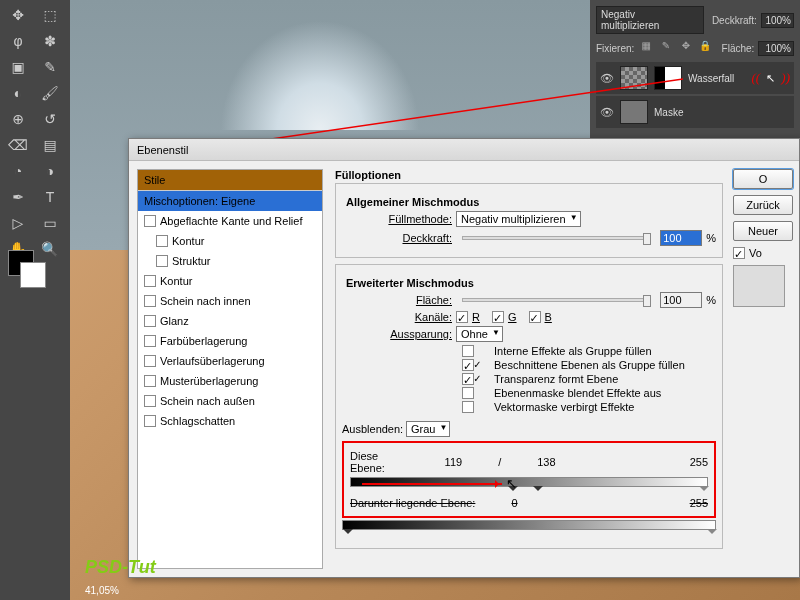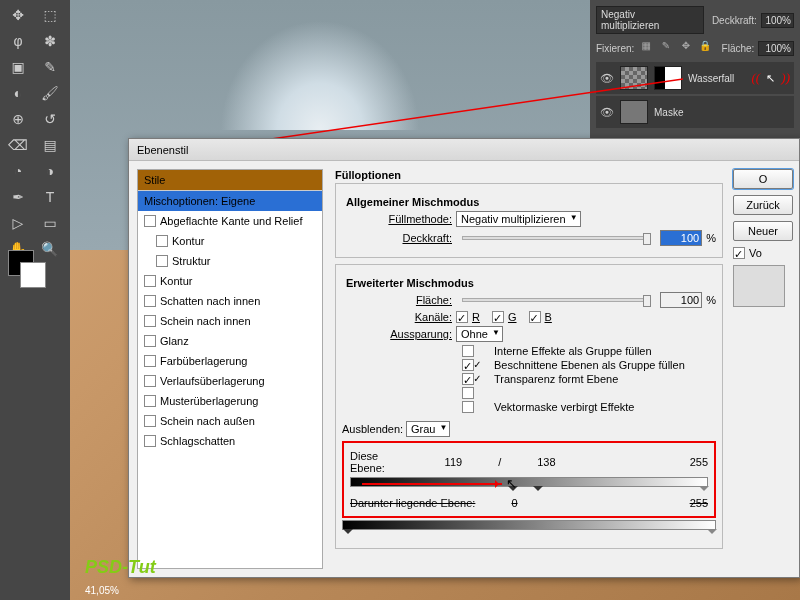--- a/index.html
+++ b/index.html
@@ -40,21 +40,21 @@
 .opts{flex:1;padding:8px 4px 8px 8px;overflow:hidden}
 .fieldset{border:1px solid #bbb;margin-bottom:6px;padding:12px 6px 8px;position:relative}
 .fieldset>legend{padding:0 4px;font-size:11px}
 .opt-title{font-weight:700;margin-bottom:2px}
 .row{display:flex;align-items:center;margin:3px 0;gap:4px}
 .row .lbl{width:110px;text-align:right;text-decoration:underline}
 .select{border:1px solid #7a7a7a;background:#fff;padding:1px 14px 1px 4px;position:relative}
 .select:after{content:"▼";position:absolute;right:2px;font-size:8px}
 .slider{flex:1;height:4px;background:#ddd;border:1px solid #aaa;position:relative;margin:0 6px}
 .slider .knob{position:absolute;top:-4px;width:8px;height:12px;background:#eee;border:1px solid #888}
-.numin{width:42px;border:1px solid #7a7a7a;padding:1px 2px;text-align:right}
+.numin{width:42px;border:1px solid #7a7a7a;padding:1px 2px;text-align:left}
 .numin.hi{background:#2a6fd4;color:#fff}
 .cbrow{display:flex;align-items:flex-start;gap:20px;margin:2px 0 2px 120px}
 .cbrow .cb.ck:after{content:"✓";font-size:10px;position:relative;top:-2px;left:1px}
 .blend-box{border:2px solid #e00;padding:4px 6px;margin-top:4px}
 .grad{height:10px;width:100%;background:linear-gradient(90deg,#000,#fff);border:1px solid #888;position:relative;margin:2px 0 10px}
 .tri{position:absolute;bottom:-10px;width:0;height:0;border:5px solid transparent;border-top-color:#888}
 .tri.b{border-top-color:#333}
 .red-arrow-inline{position:absolute;height:2px;background:#e00}
 .red-arrow-inline:after{content:"";position:absolute;right:-1px;top:-3px;border:4px solid transparent;border-left-color:#e00}
 .buttons{width:72px;padding:8px 6px}
@@ -141,24 +141,20 @@
           <div class="style-item sub">
             <span class="cb"></span>
             <span>Struktur</span>
           </div>
           <div class="style-item">
             <span class="cb"></span>
             <span>Kontur</span>
           </div>
           <div class="style-item">
             <span class="cb"></span>
-            <span>Schatten nach innen</span>
-          </div>
-          <div class="style-item">
-            <span class="cb"></span>
             <span>Schein nach innen</span>
           </div>
           <div class="style-item">
             <span class="cb"></span>
             <span>Glanz</span>
           </div>
           <div class="style-item">
             <span class="cb"></span>
             <span>Farbüberlagerung</span>
           </div>
@@ -227,20 +223,21 @@
         <div class="cbrow">
             <span class="cb ck">✓</span>
             <span>Beschnittene Ebenen als Gruppe füllen</span>
           </div>
         <div class="cbrow">
             <span class="cb ck">✓</span>
             <span>Transparenz formt Ebene</span>
           </div>
         <div class="cbrow">
             <span class="cb"></span>
+            <span>Ebenenmaske blendet Effekte aus</span>
           </div>
         <div class="cbrow">
             <span class="cb"></span>
             <span>Vektormaske verbirgt Effekte</span>
           </div>
 
         <div class="row" style="margin-top:8px">
           <span style="width:60px;text-align:right">Ausblenden:</span>
           <span class="select">Grau</span>
         </div>

